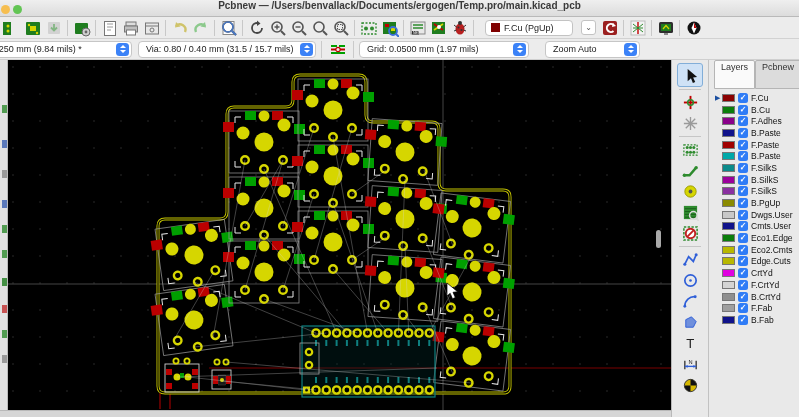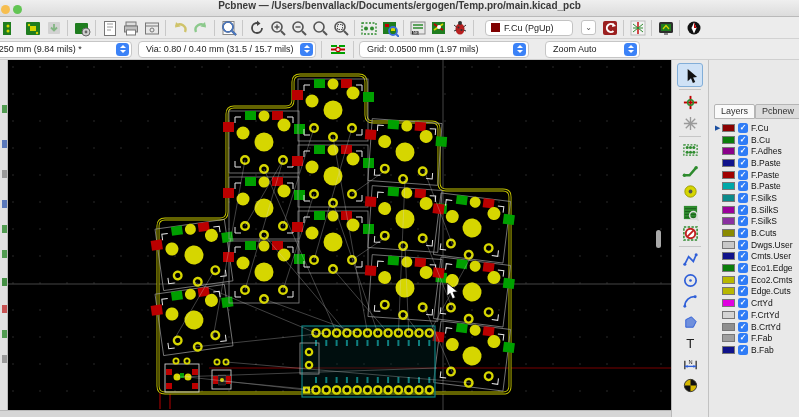--- a/index.html
+++ b/index.html
@@ -43,21 +43,21 @@
   
   #right-tools{position:absolute;left:671px;top:60px;width:37px;height:357px;background:#e9e9e9;
     border-left:1px solid #b9b9b9;display:flex;flex-direction:column;align-items:center;padding-top:3px;}
   .rt-icon{width:26px;height:21px;display:flex;align-items:center;justify-content:center;flex:0 0 auto;}
   .rt-icon.selected{background:#cfe2f6;border:1px solid #82aed8;border-radius:3px;height:24px;}
   .rt-sep{width:22px;height:1px;background:#c6c6c6;margin:2px 0;flex:0 0 auto;}
   
   #layers-panel{position:absolute;left:708px;top:60px;width:91px;height:357px;background:#e9e9e9;border-left:1px solid #c2c2c2;}
   #layers-panel .lp-title{font-size:9.5px;color:#222;padding:4px 0 3px 6px;}
   #lp-tabs{display:flex;padding-left:5px;margin-bottom:3px;}
-  .lp-tab{font-size:9px;color:#333;border:1px solid #b5b5b5;background:#dcdcdc;padding:1px 6px 2px;border-radius:2px 2px 0 0;margin-top:44px;}
+  .lp-tab{font-size:9px;color:#333;border:1px solid #b5b5b5;background:#dcdcdc;padding:1px 6px 16px;border-radius:2px 2px 0 0;}
   .lp-tab.active{background:#fafafa;font-weight:400;}
   .layer-row{display:flex;align-items:center;height:11.7px;padding-left:6px;}
   .layer-row .act{width:7px;font-size:7px;color:#1b4fa0;line-height:1;}
   .layer-row .sw{width:13px;height:8px;border:1px solid #777;flex:0 0 auto;}
   .layer-row .cb{width:10px;height:10px;background:#2f7cf6;border-radius:2.5px;margin:0 3px;flex:0 0 auto;
      color:#fff;font-size:8px;line-height:10px;text-align:center;font-weight:700;}
   .layer-row .lname{font-size:8.5px;color:#111;white-space:nowrap;}
 </style>
 </head>
 <body>
@@ -862,21 +862,21 @@
         <div class="layer-row">
           <span class="act"></span>
           <span class="sw" style="background:#8a30a0"></span>
           <span class="cb">✓</span>
           <span class="lname">F.SilkS</span>
         </div>
         <div class="layer-row">
           <span class="act"></span>
           <span class="sw" style="background:#8a8a00"></span>
           <span class="cb">✓</span>
-          <span class="lname">B.Cuts</span>
+          <span class="lname">B.PgUp</span>
         </div>
         <div class="layer-row">
           <span class="act"></span>
           <span class="sw" style="background:#c8c8c8"></span>
           <span class="cb">✓</span>
           <span class="lname">Dwgs.User</span>
         </div>
         <div class="layer-row">
           <span class="act"></span>
           <span class="sw" style="background:#10128a"></span>

